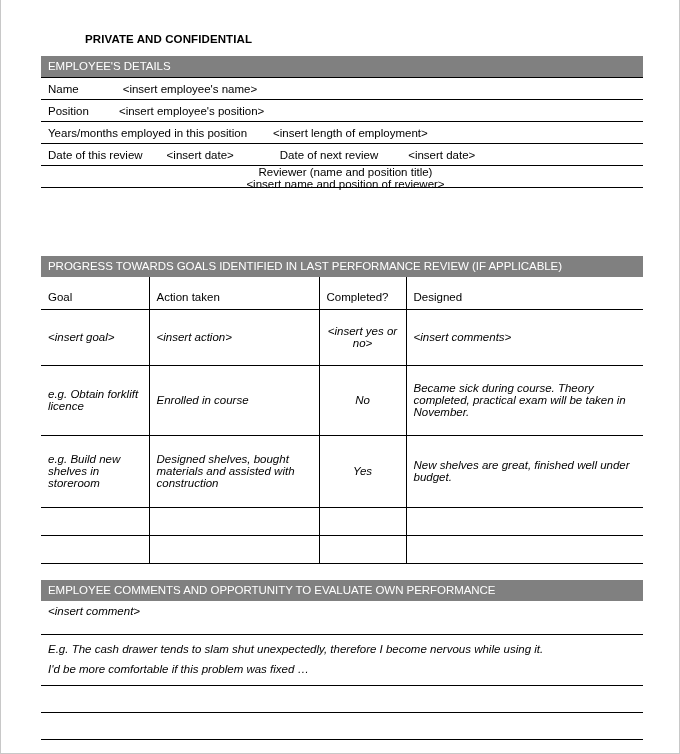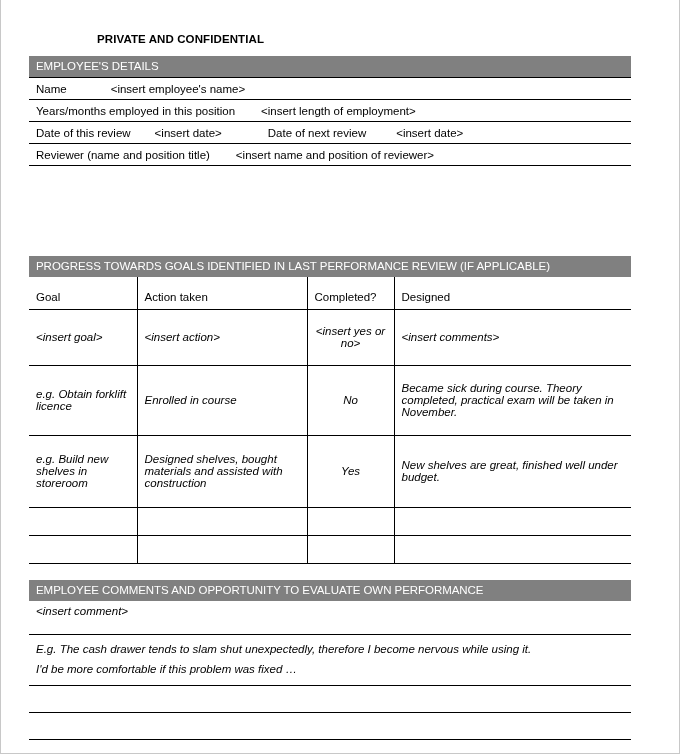--- a/index.html
+++ b/index.html
@@ -19,29 +19,29 @@
     width: 680px;
     height: 754px;
     box-sizing: border-box;
     border-left: 1px solid #c8c8c8;
     border-right: 1px solid #c8c8c8;
     border-bottom: 1px solid #c8c8c8;
     background: #ffffff;
   }
   .sheet {
     position: absolute;
-    left: 28px;
+    left: 40px;
     top: 0;
     width: 602px;
   }
 
   
   .doc-title {
     position: absolute;
-    left: 96px;
+    left: 84px;
     top: 33px;
     font-size: 11.5px;
     font-weight: bold;
     letter-spacing: 0.1px;
     white-space: nowrap;
   }
 
   
   .banner {
     background: #808080;
@@ -62,21 +62,21 @@
   .details .drow {
     height: 22px;
     border-bottom: 1.4px solid #000;
     display: flex;
     align-items: center;
     font-size: 11.5px;
     box-sizing: border-box;
     padding-left: 7px;
     white-space: nowrap;
   }
-  .details .drow:last-child { border-bottom: 1.4px solid #000; }
+  .details .drow:last-child { border-bottom: 1.4px solid #000; flex-direction: column; }
   .lbl { display: inline-block; }
   .ph  { display: inline-block; }
 
   .gap-w1 { display:inline-block; width: 44px; }
   .gap-w2 { display:inline-block; width: 30px; }
   .gap-w3 { display:inline-block; width: 26px; }
   .gap-w4 { display:inline-block; width: 46px; }
   .gap-w5 { display:inline-block; width: 24px; }
 
   
@@ -144,20 +144,25 @@
     <div class="banner">EMPLOYEE'S DETAILS</div>
 
     <div class="details">
 
       <div class="drow">
         <span class="lbl">Name</span>
         <span class="gap-w1"></span>
         <span class="ph">&lt;insert employee's name&gt;</span>
       </div>
 
+      <div class="drow">
+        <span class="lbl">Position</span>
+        <span class="gap-w2"></span>
+        <span class="ph">&lt;insert employee's position&gt;</span>
+      </div>
 
       <div class="drow">
         <span class="lbl">Years/months employed in this position</span>
         <span class="gap-w3"></span>
         <span class="ph">&lt;insert length of employment&gt;</span>
       </div>
 
       <div class="drow">
         <span class="lbl">Date of this review</span>
         <span class="gap-w5"></span>

